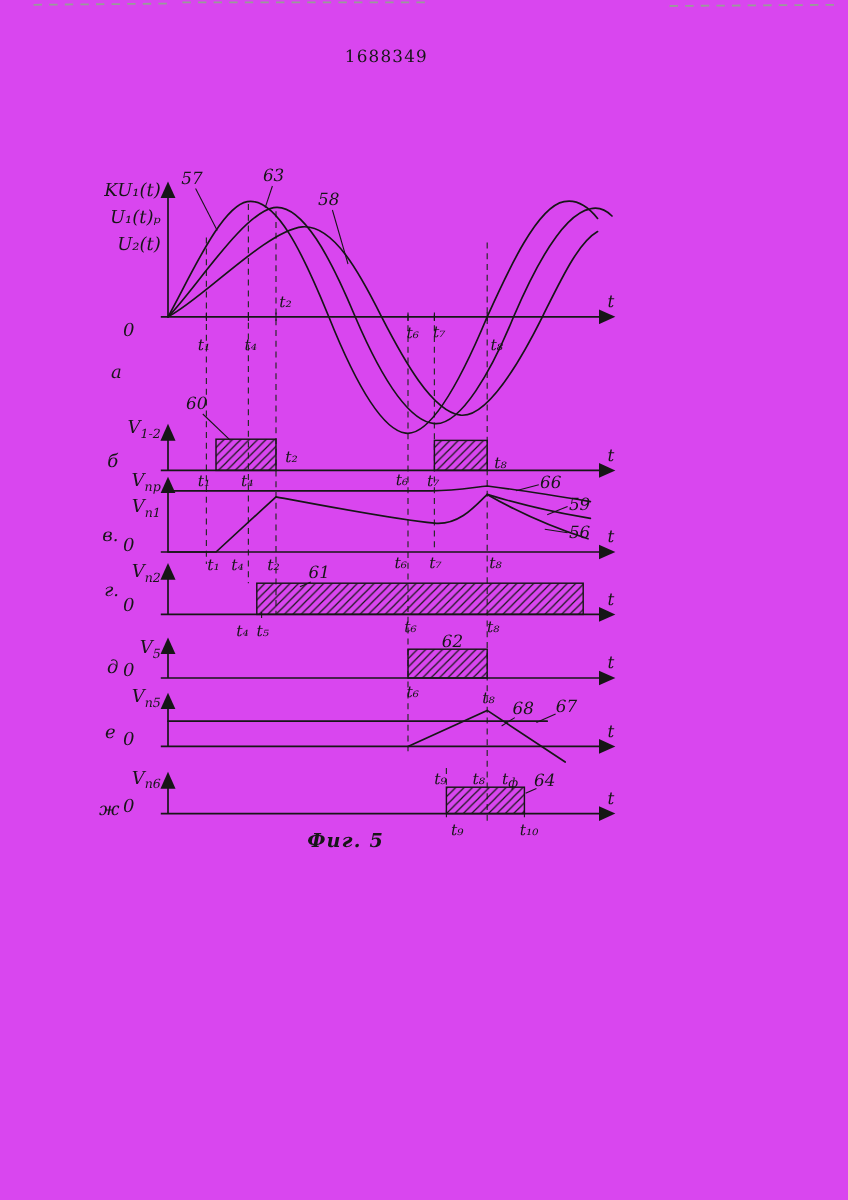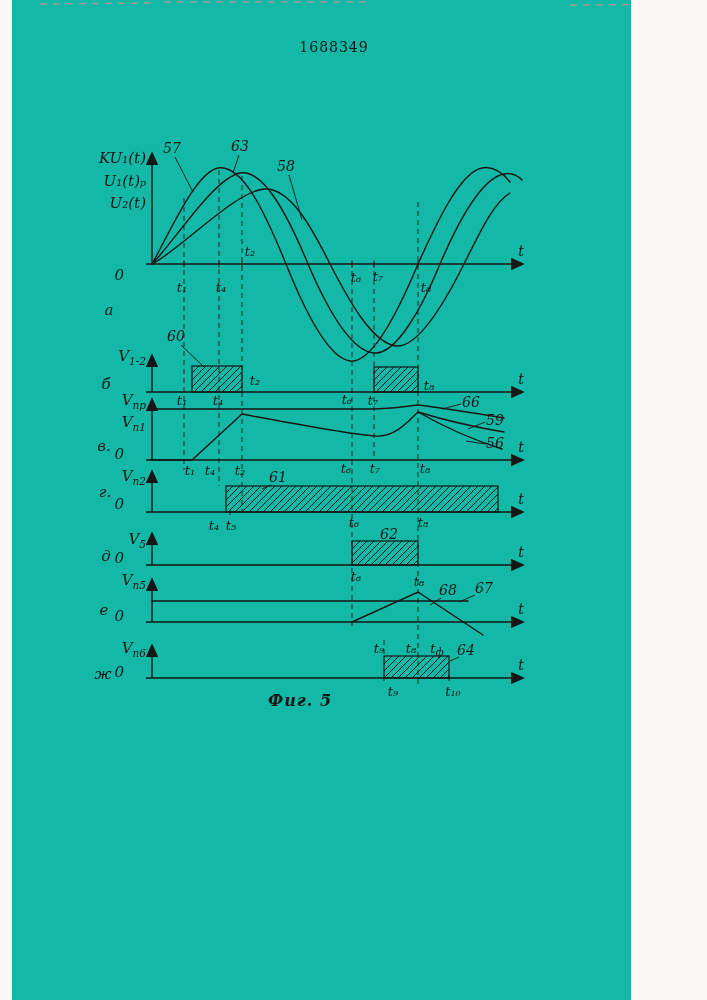--- a/index.html
+++ b/index.html
@@ -1,16 +1,16 @@
 <!DOCTYPE html>
 <html><head>
 <meta charset="utf-8">
 <style>
   html,body{margin:0;padding:0;background:#faf9f6;}
-  .page{position:relative;width:619px;height:1000px;background:#14b8a6;overflow:hidden;margin-left:12px;}
+  .page{position:relative;width:707px;height:1000px;background:#d946ef;overflow:hidden;}
   svg{display:block;}
   svg text{font-family:"DejaVu Serif",serif;font-style:italic;fill:#161616;}
   .patent{font-size:14px;font-style:normal;letter-spacing:1px;}
   .sig{font-size:15px;}
   .sub{font-size:10.5px;}
   .num{font-size:14px;}
   .tick{font-size:13px;}
   .tlab{font-size:14px;}
   .caption{font-size:16px;font-weight:bold;letter-spacing:1px;}
   .ax{stroke:#161616;stroke-width:1.4;fill:none;}

